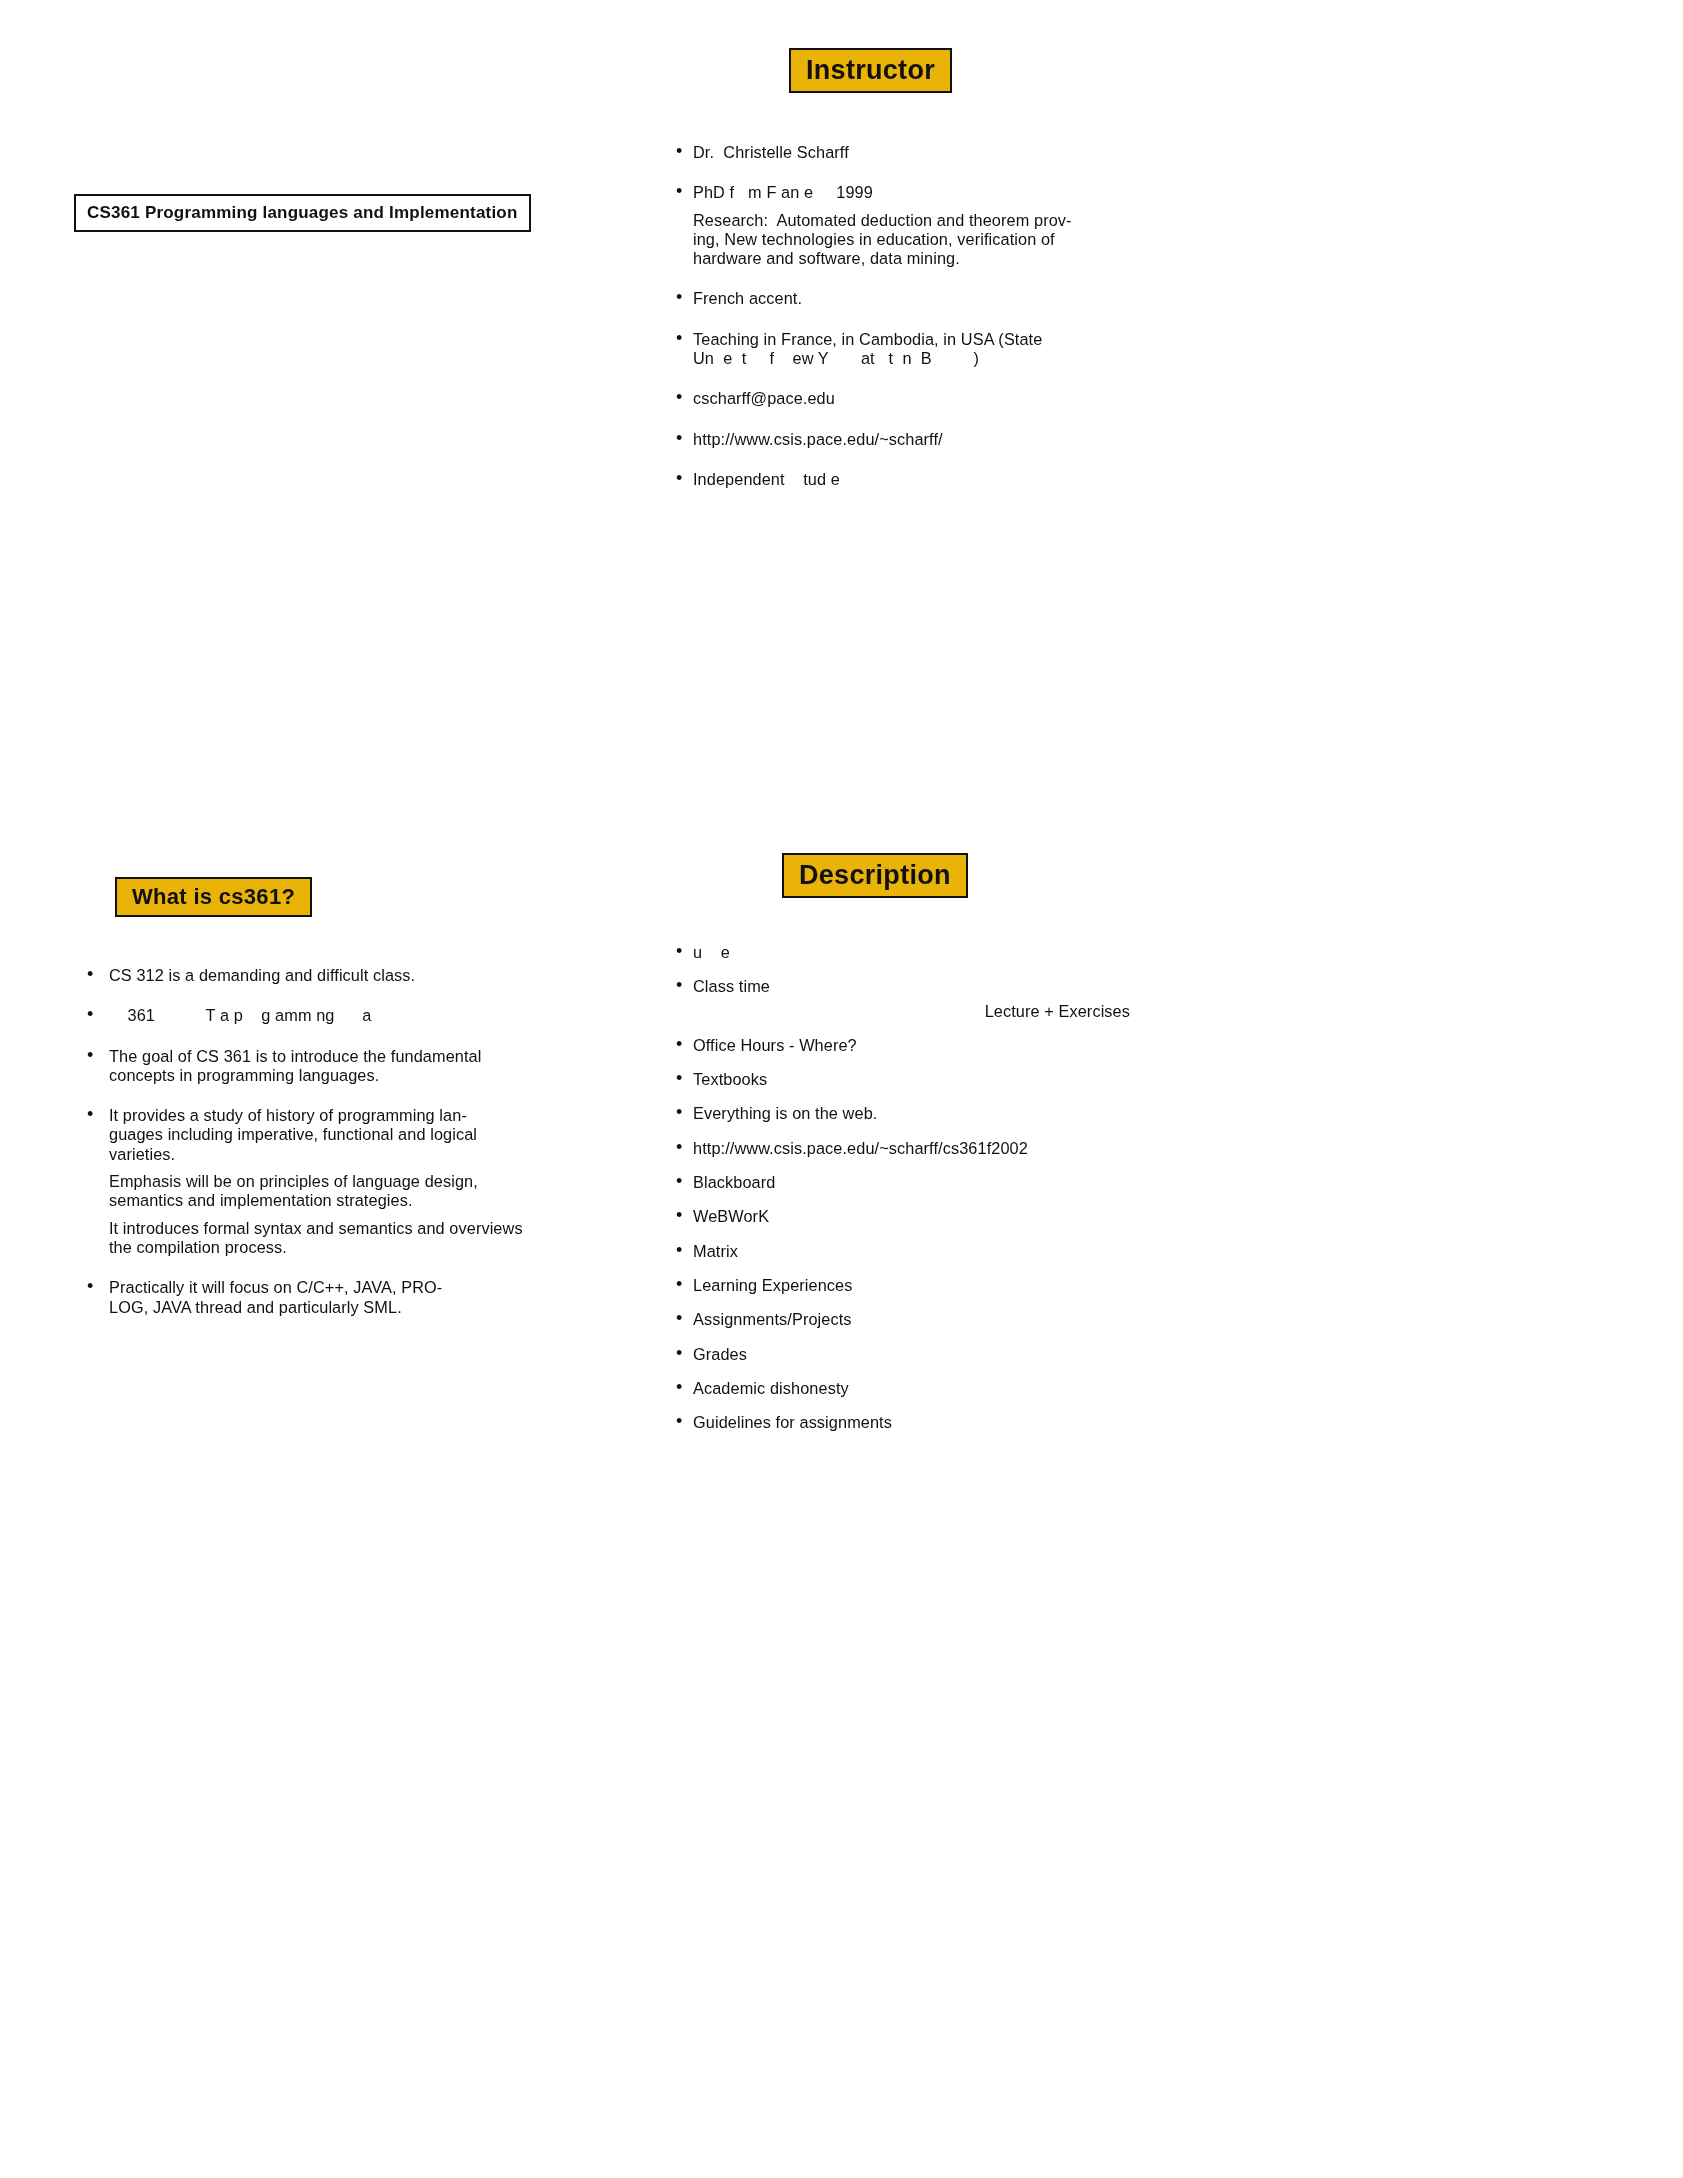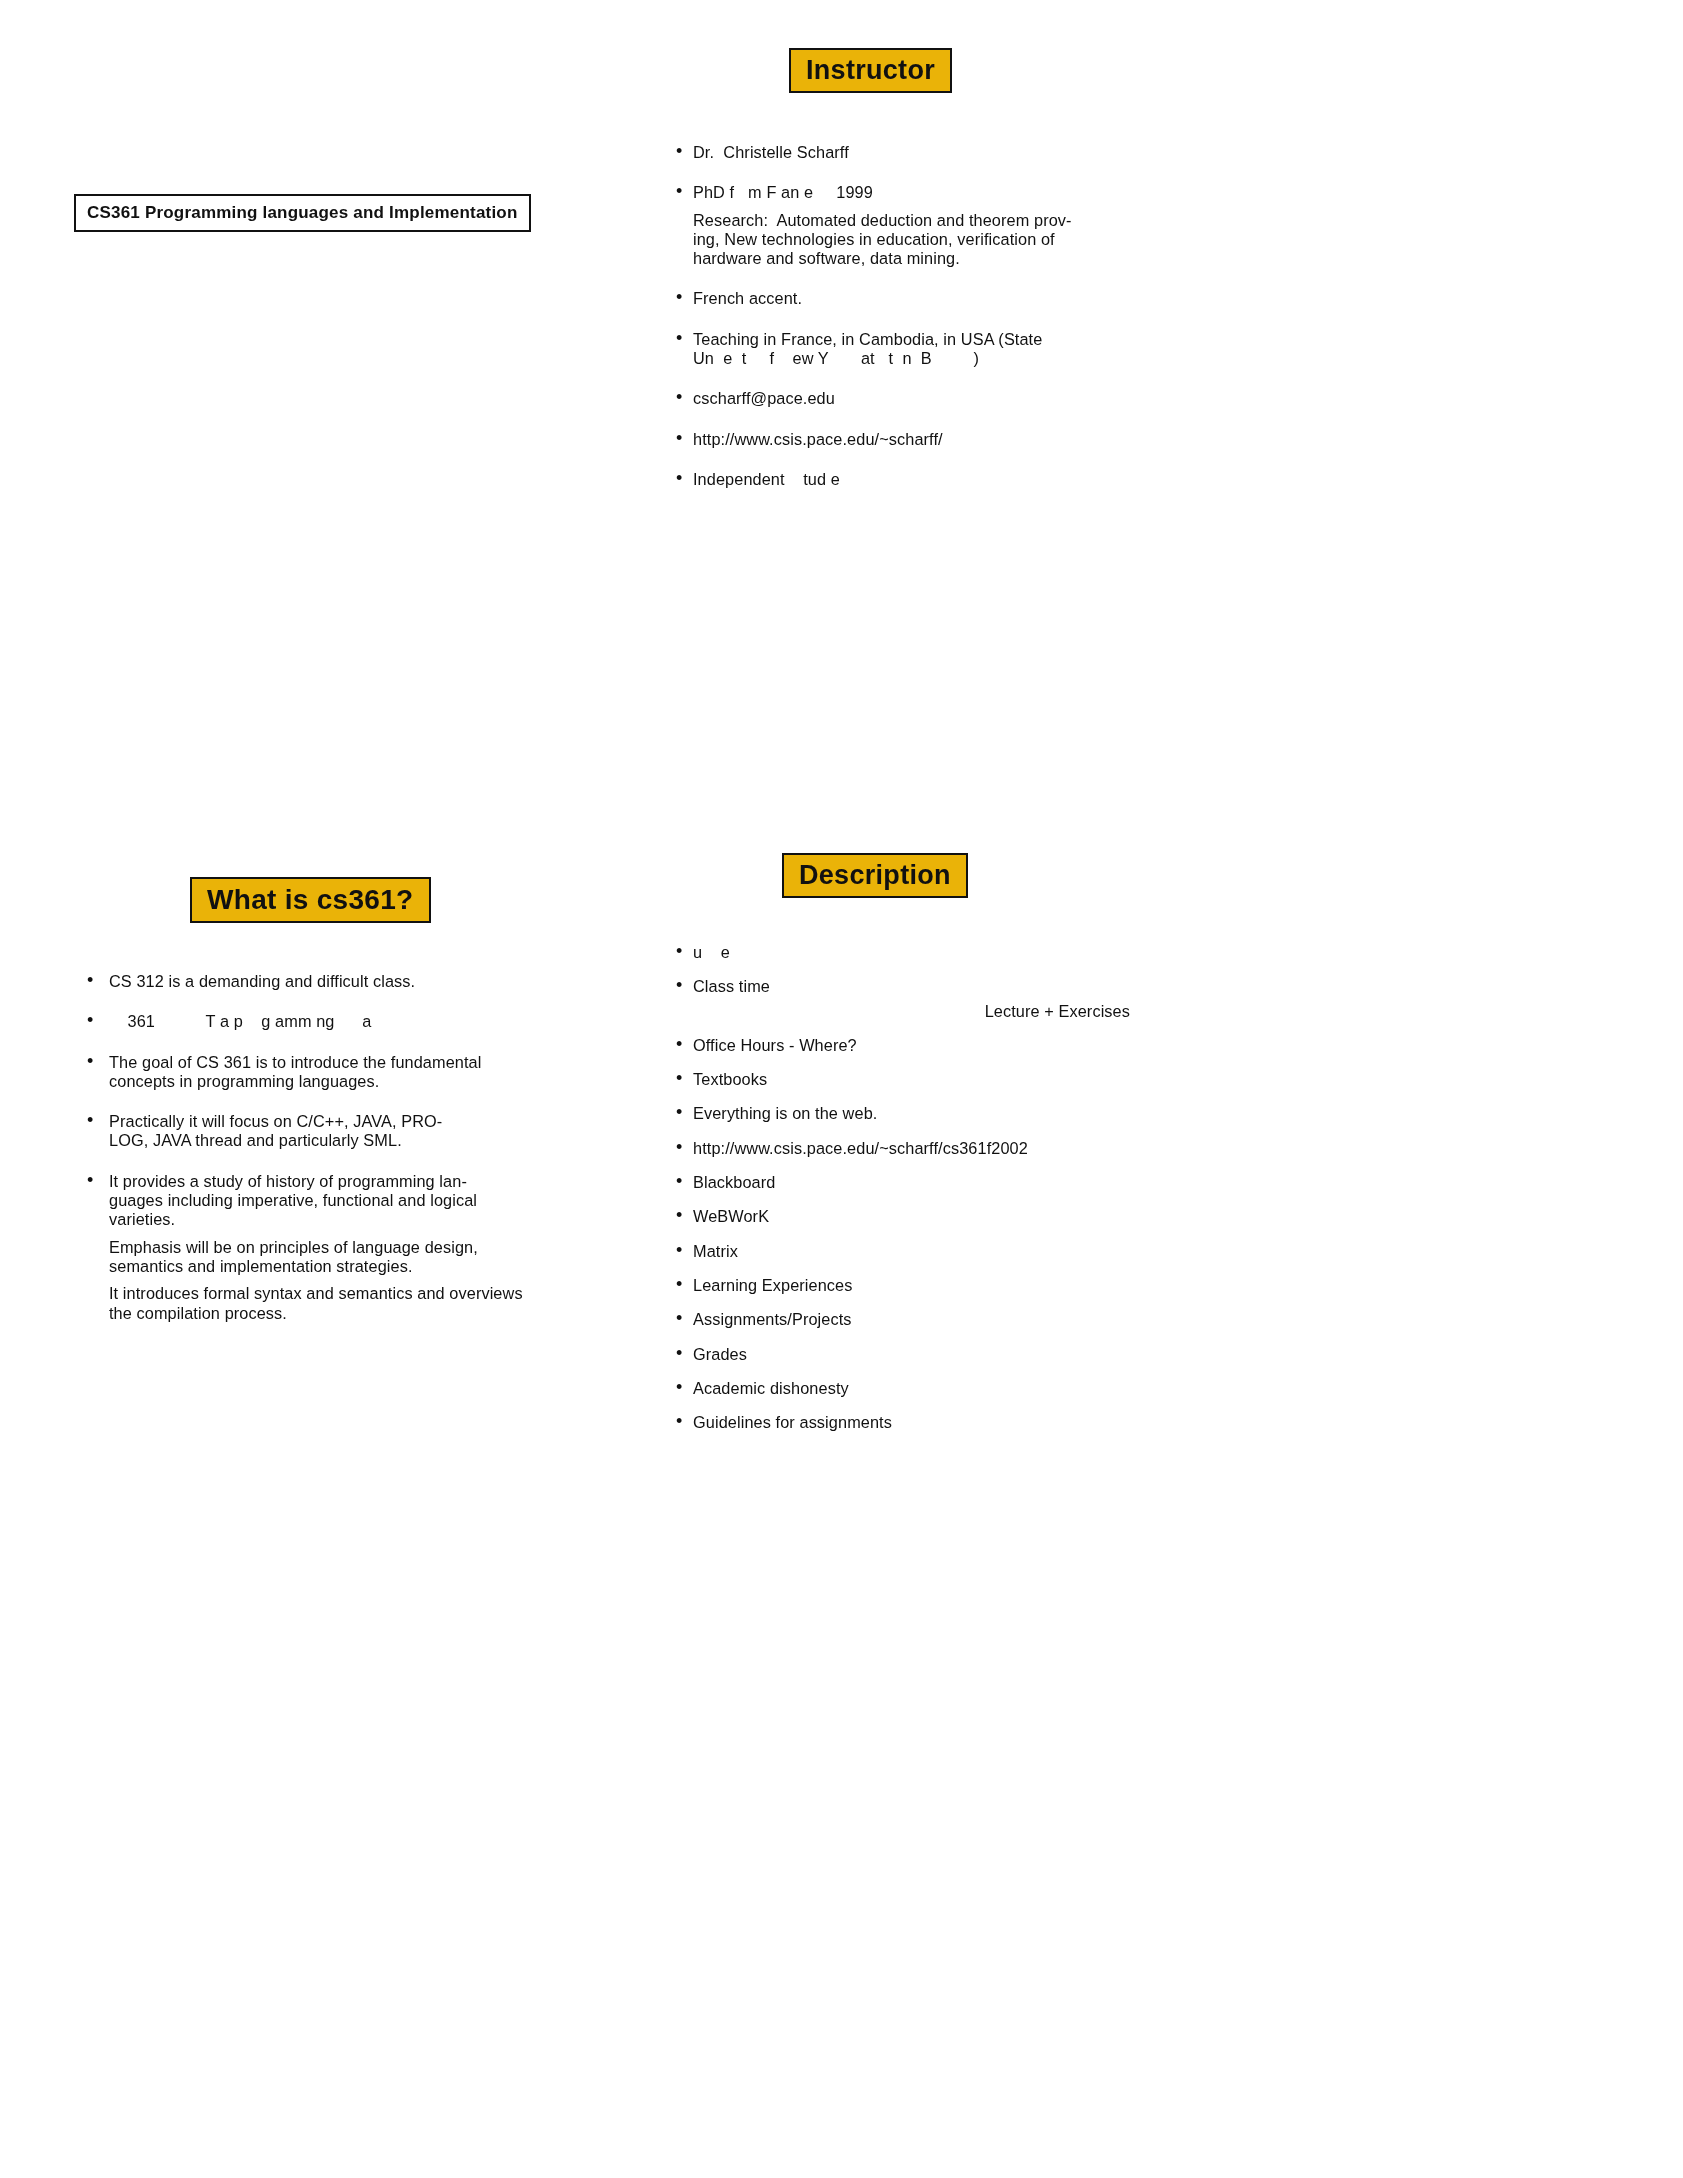--- a/index.html
+++ b/index.html
@@ -27,21 +27,21 @@
 
   .heading-box {
     display: inline-block;
     border: 2px solid #111;
     padding: 5px 15px;
     font-size: 27px; font-weight: bold; letter-spacing: 0.3px;
     background: #eab308; white-space: nowrap;
   }
   #instructor  .heading-box { margin-left: 136px; }
   #description .heading-box { margin-left: 129px; }
-  #what        .heading-box { margin-left: 106px; font-size: 28px; }
+  #what        .heading-box { margin-left: 31px; font-size: 22px; }
 
   .list { margin-top: 48px; }
   #instructor  .list { margin-top: 50px; }
   #description .list { margin-top: 45px; }
   #what        .list { margin-top: 49px; }
 
   .item {
     position: relative;
     font-size: 16.3px; line-height: 19.3px; letter-spacing: 0.1px;
     margin-bottom: 21px;
@@ -110,31 +110,31 @@
         <span class="btxt">CS 312 is a demanding and difficult class.</span>
       </div>
       <div class="item">
         <span class="btxt">    361           T a p    g amm ng      a</span>
       </div>
       <div class="item">
         <span class="btxt">The goal of CS 361 is to introduce the fundamental
 concepts in programming languages.</span>
       </div>
       <div class="item">
-        <span class="btxt">Practically it will focus on C/C++, JAVA, PRO-
-LOG, JAVA thread and particularly SML.</span>
-      </div>
-      <div class="item">
         <span class="btxt">It provides a study of history of programming lan-
 guages including imperative, functional and logical
 varieties.</span>
         <span class="sub">Emphasis will be on principles of language design,
 semantics and implementation strategies.</span>
         <span class="sub">It introduces formal syntax and semantics and overviews
 the compilation process.</span>
+      </div>
+      <div class="item">
+        <span class="btxt">Practically it will focus on C/C++, JAVA, PRO-
+LOG, JAVA thread and particularly SML.</span>
       </div>
     </div>
   </section>
 
   <section class="panel" id="description">
     <span class="heading-box">Description</span>
     <div class="list">
       <div class="item">
         <span class="btxt">u    e</span>
       </div>

